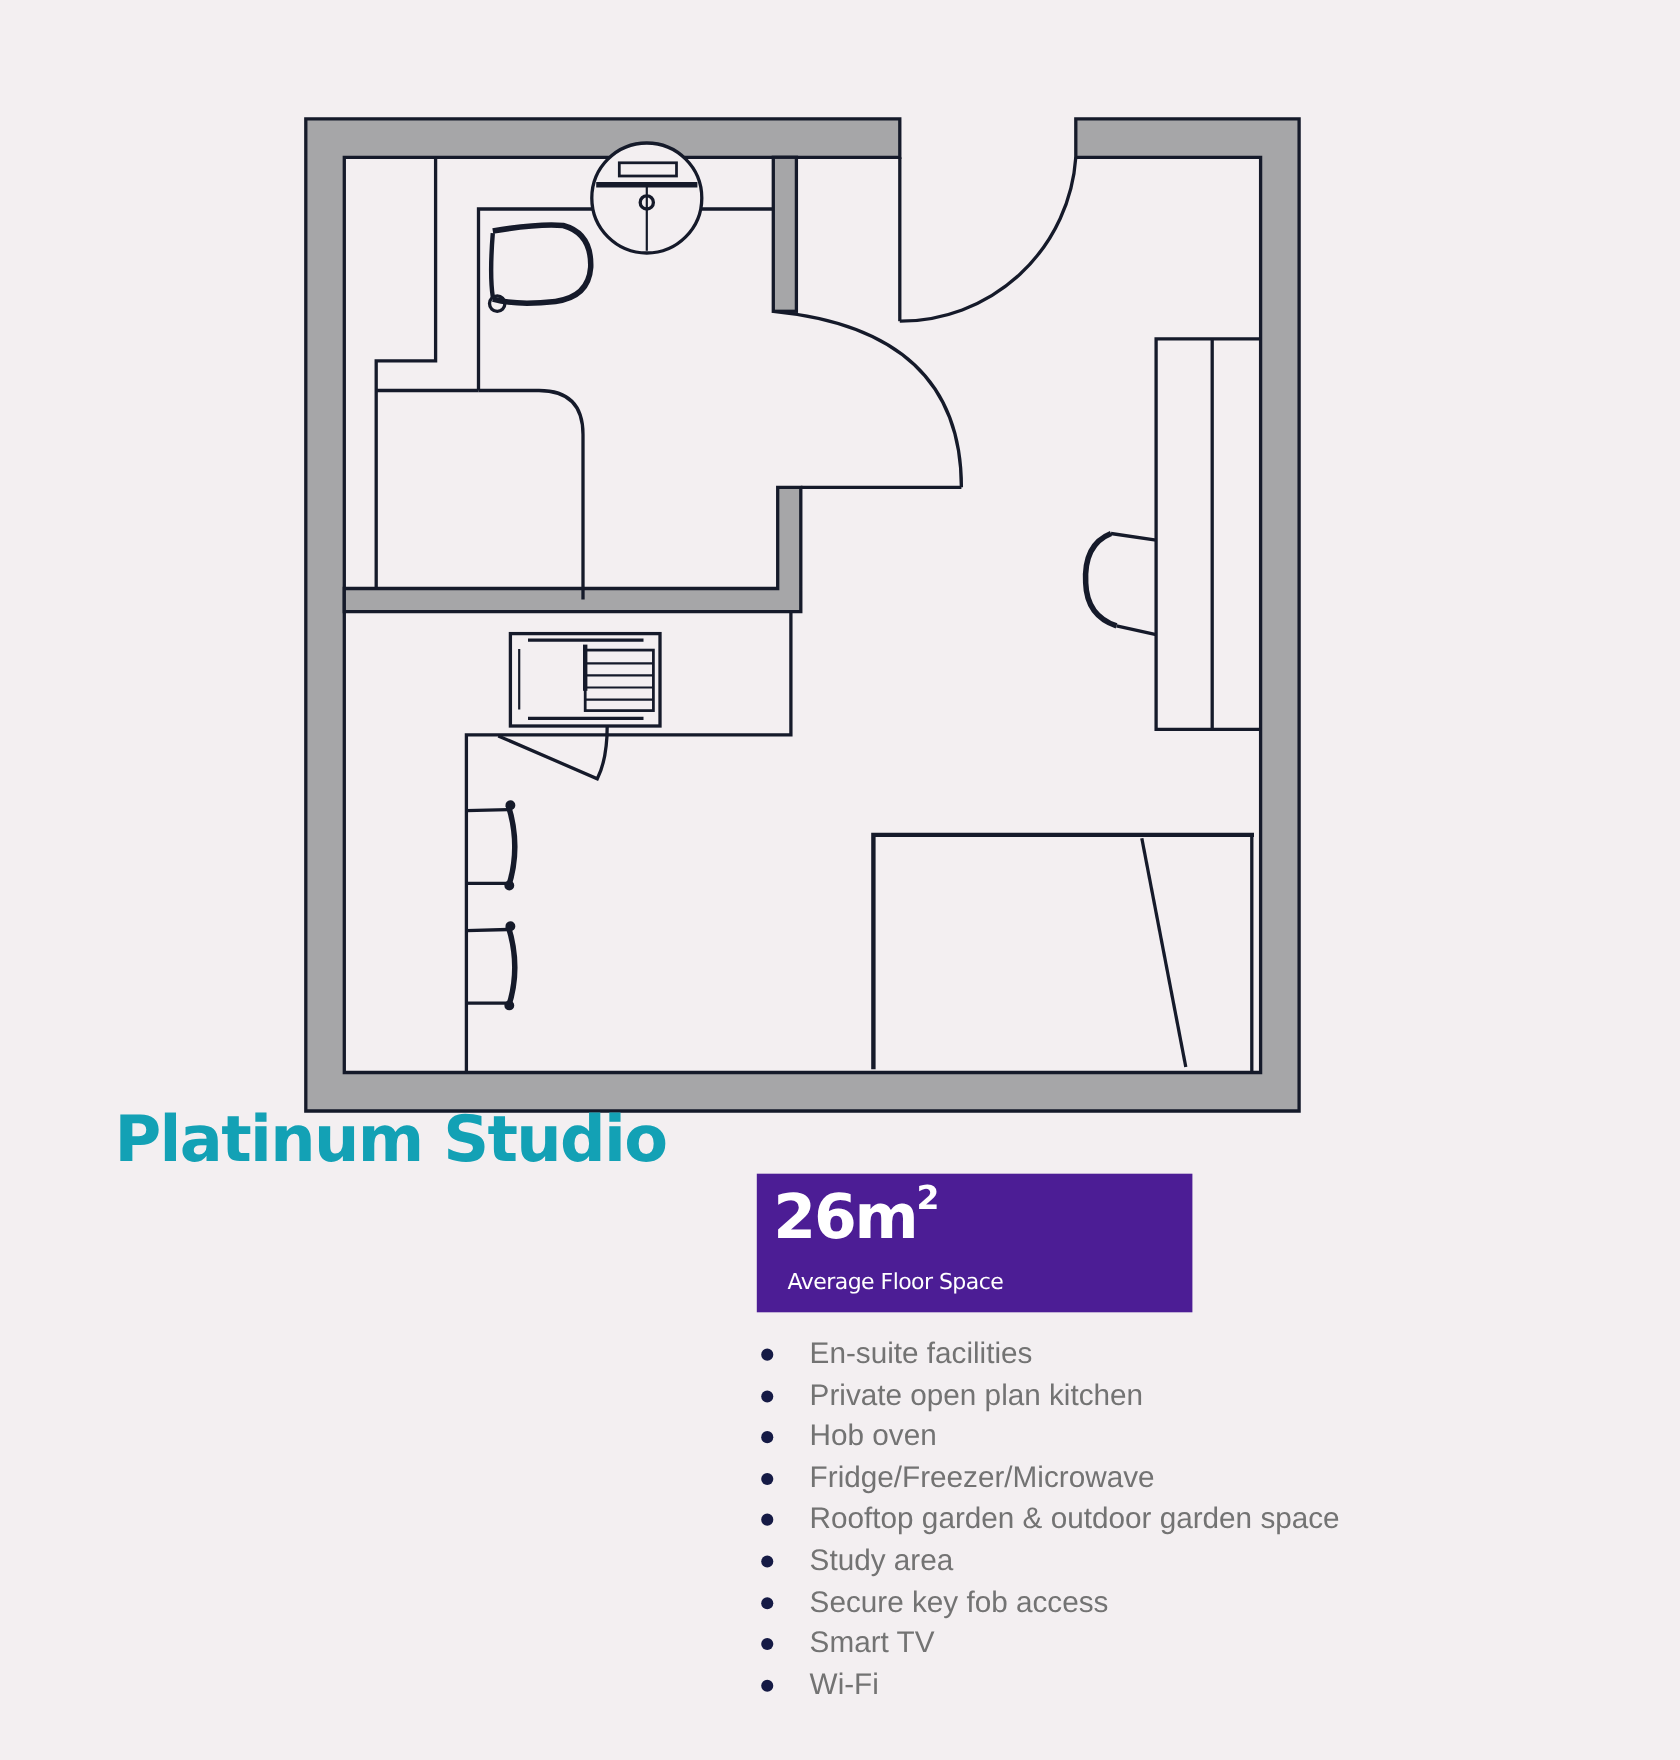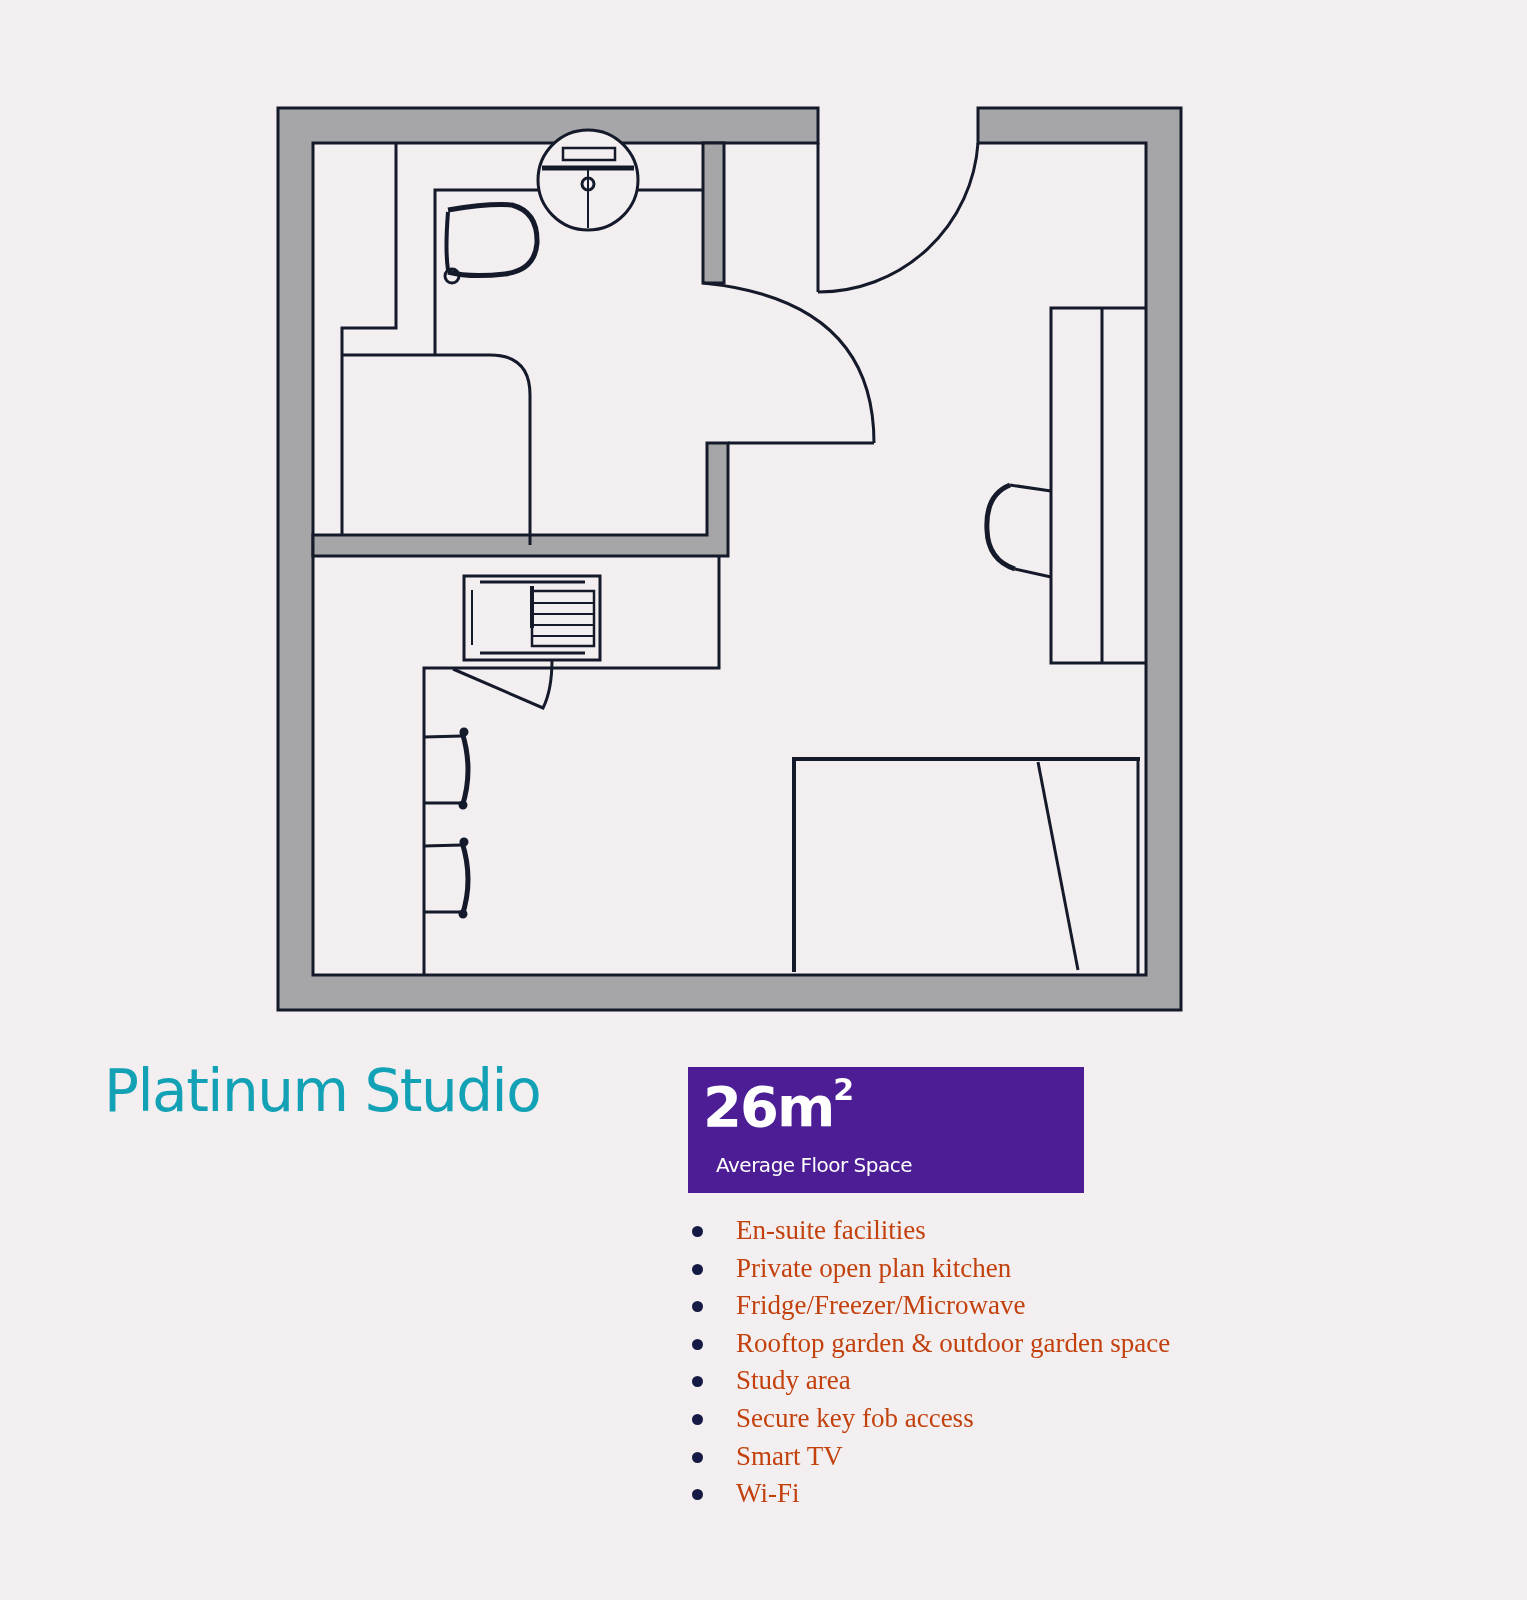--- a/index.html
+++ b/index.html
@@ -9,23 +9,23 @@
       position: relative;
       overflow: hidden;
       font-family: "Liberation Sans", sans-serif;
     }
     #floorplan {
       position: absolute; left: 0; top: 0;
       width: 1527px; height: 1020px;
     }
     .title {
       position: absolute;
-      left: 104px; top: 1062px;
+      left: 104px; top: 1006px;
       font-family: "DejaVu Sans", sans-serif;
-      font-weight: normal;
+      font-weight: bold;
       font-size: 58px;
       letter-spacing: -1.5px;
       color: #13a1b5;
       margin: 0;
       line-height: 1;
     }
     .area-box {
       position: absolute;
       left: 688px; top: 1067px;
       width: 396px; height: 126px;
@@ -60,23 +60,23 @@
       position: absolute;
       left: 688px; top: 1212px;
       margin: 0; padding: 0;
       list-style: none;
     }
     .features li {
       position: relative;
       height: 37.6px;
       line-height: 37.6px;
       padding-left: 48px;
-      font-family: Liberation Serif, serif;
+      font-family: Liberation Sans, sans-serif;
       font-size: 27px;
-      color: #c2410c;
+      color: #737373;
       white-space: nowrap;
     }
     .features li .bullet {
       position: absolute;
       left: 4px; top: 14px;
       width: 11px; height: 11px;
       border-radius: 50%;
       background: #151a45;
     }
   </style>
@@ -191,19 +191,20 @@
 <h1 class="title">Platinum Studio</h1>
 
 <div class="area-box">
   <div class="area-value"><span>26m</span><sup>2</sup></div>
   <div class="area-label">Average Floor Space</div>
 </div>
 
 <ul class="features">
   <li><span class="bullet"></span><span>En-suite facilities</span></li>
   <li><span class="bullet"></span><span>Private open plan kitchen</span></li>
+  <li><span class="bullet"></span><span>Hob oven</span></li>
   <li><span class="bullet"></span><span>Fridge/Freezer/Microwave</span></li>
   <li><span class="bullet"></span><span>Rooftop garden &amp; outdoor garden space</span></li>
   <li><span class="bullet"></span><span>Study area</span></li>
   <li><span class="bullet"></span><span>Secure key fob access</span></li>
   <li><span class="bullet"></span><span>Smart TV</span></li>
   <li><span class="bullet"></span><span>Wi-Fi</span></li>
 </ul>
 
 </body></html>

